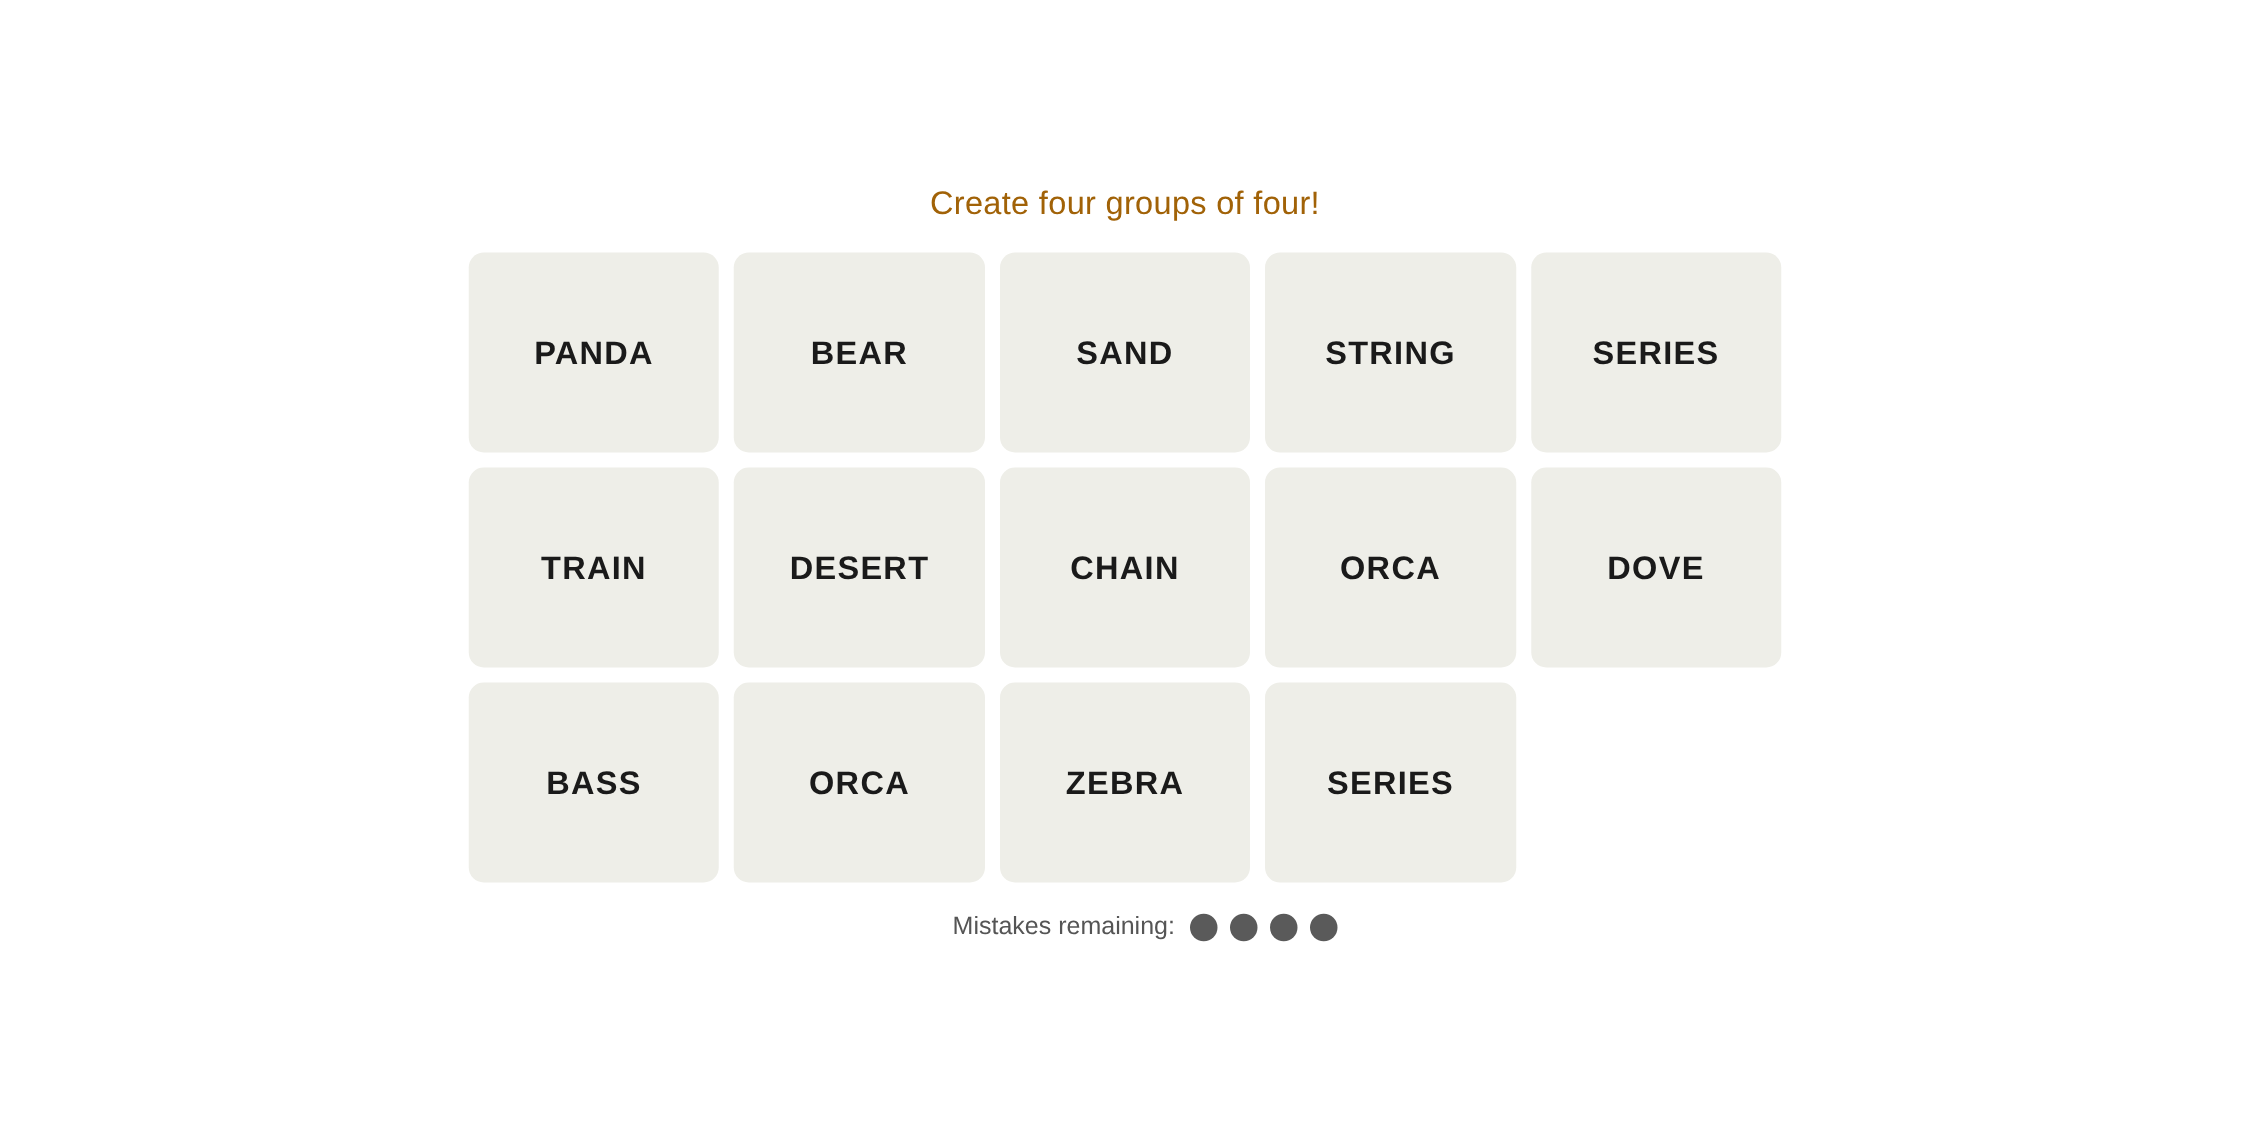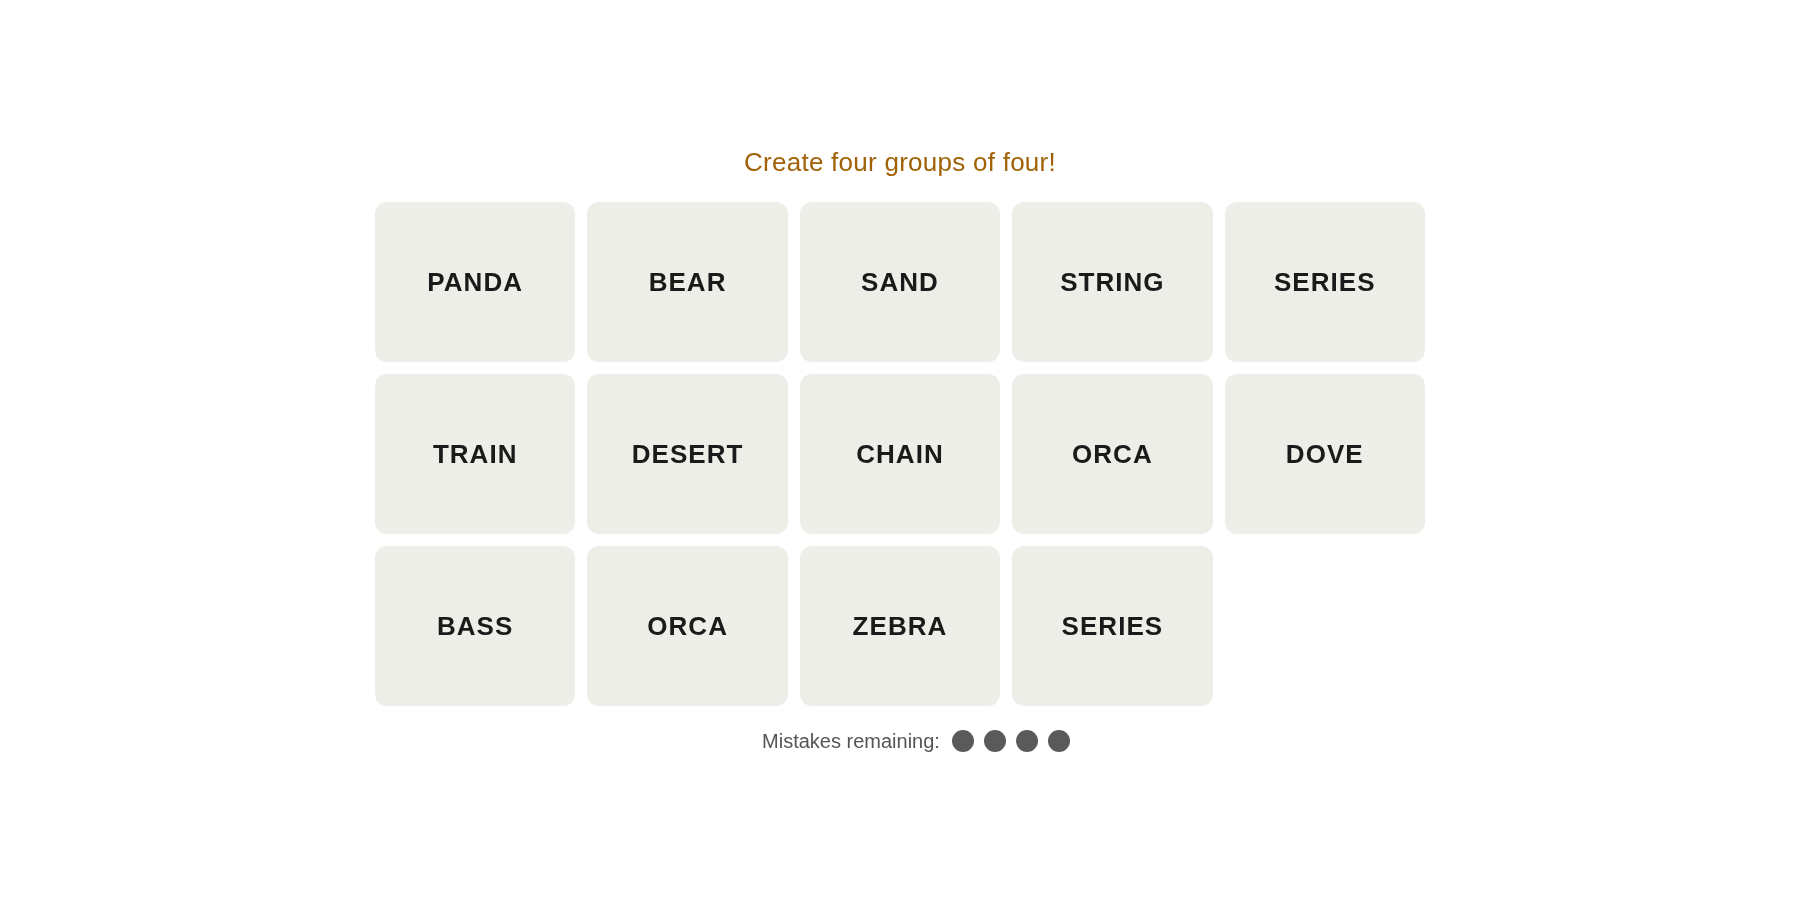--- a/index.html
+++ b/index.html
@@ -55,20 +55,21 @@
     .tile-label {
       font-size: 26px;
       font-weight: 800;
       color: #1a1a1a;
       letter-spacing: 0.04em;
       text-align: center;
     }
 
     .mistakes-row {
       display: flex;
+      align-items: center;
       gap: 12px;
       font-size: 20px;
       color: #555;
       margin-left: 32px;
     }
 
     .mistakes-dots {
       display: flex;
       gap: 10px;
     }

